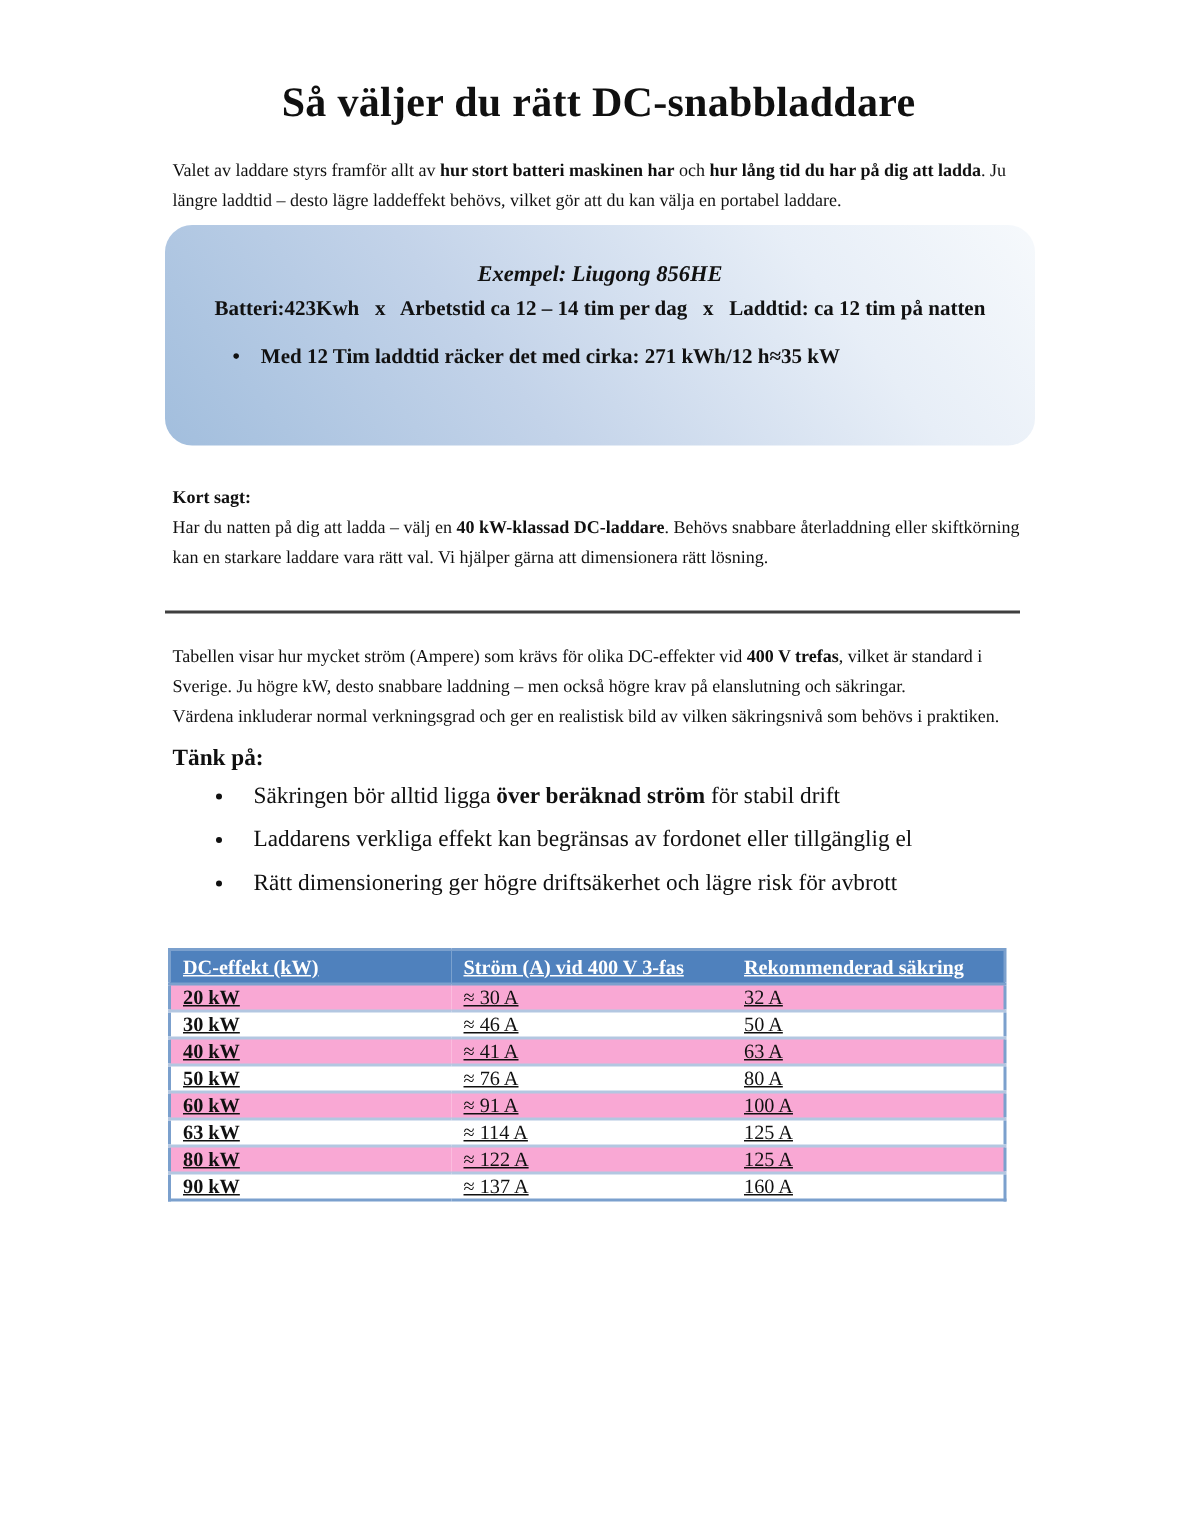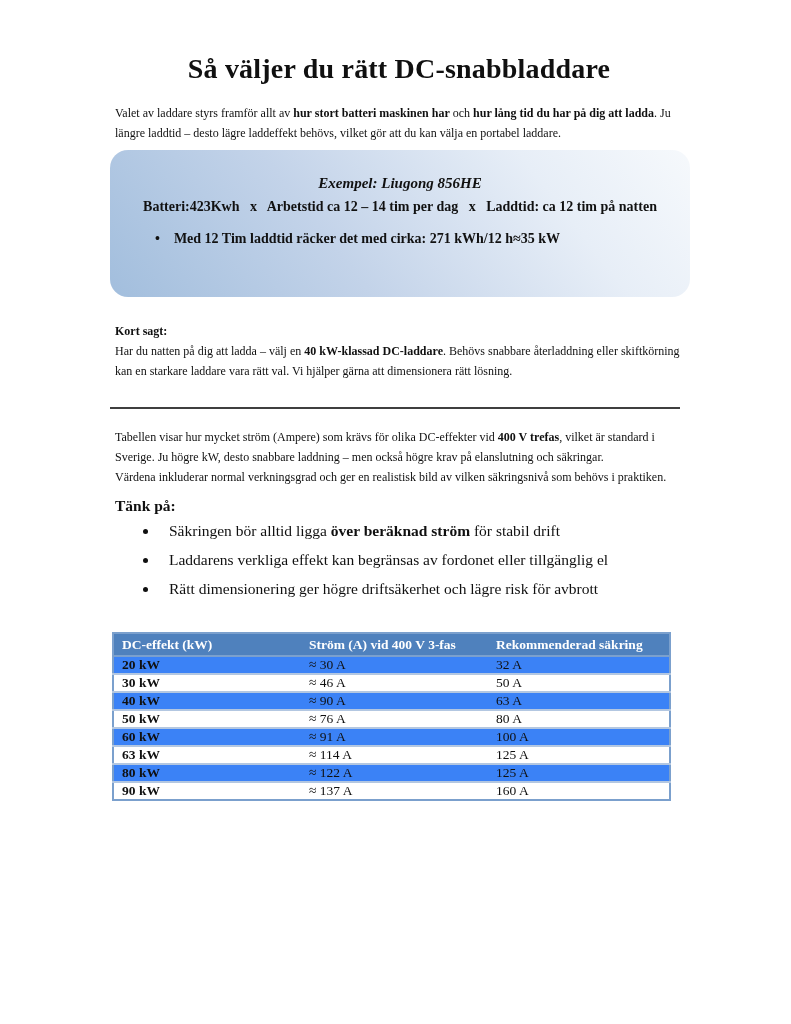--- a/index.html
+++ b/index.html
@@ -106,35 +106,36 @@
   }
   table.power-table col.c1 { width: 188px; }
   table.power-table col.c2 { width: 187px; }
   table.power-table col.c3 { width: 182px; }
   table.power-table th, table.power-table td {
     text-align: left;
     vertical-align: middle;
     padding: 0 0 0 8px;
     height: 18px;
     line-height: 16px;
+    text-decoration: underline;
   }
   table.power-table thead th {
     background: #4f81bd;
     color: #ffffff;
     font-weight: bold;
     height: 23px;
     border: 2px solid #7ba0cd;
     border-left: none; border-right: none;
   }
   table.power-table { border: 2px solid #7ba0cd; }
   table.power-table tbody td {
     border-top: 2px solid #b3c7e1;
   }
   table.power-table tbody tr:first-child td { border-top: 2px solid #ffffff; }
-  table.power-table tbody tr.alt td { background: #3b82f6; }
+  table.power-table tbody tr.alt td { background: #f9a8d4; }
   table.power-table tbody td.col-kw { font-weight: bold; }
 </style>
 </head>
 <body>
 
 <div class="page">
 
   <h1 class="doc-title">Så väljer du rätt DC-snabbladdare</h1>
 
   <p class="body-text intro"><span>Valet av laddare styrs framför allt av </span><b>hur stort batteri maskinen har</b><span> och </span><b>hur lång tid du har på dig att ladda</b><span>. Ju längre laddtid – desto lägre laddeffekt behövs, vilket gör att du kan välja en portabel laddare.</span></p>
@@ -182,21 +183,21 @@
         <td>≈ 30 A</td>
         <td>32 A</td>
       </tr>
       <tr>
         <td class="col-kw">30 kW</td>
         <td>≈ 46 A</td>
         <td>50 A</td>
       </tr>
       <tr class="alt">
         <td class="col-kw">40 kW</td>
-        <td>≈ 90 A</td>
+        <td>≈ 41 A</td>
         <td>63 A</td>
       </tr>
       <tr>
         <td class="col-kw">50 kW</td>
         <td>≈ 76 A</td>
         <td>80 A</td>
       </tr>
       <tr class="alt">
         <td class="col-kw">60 kW</td>
         <td>≈ 91 A</td>

